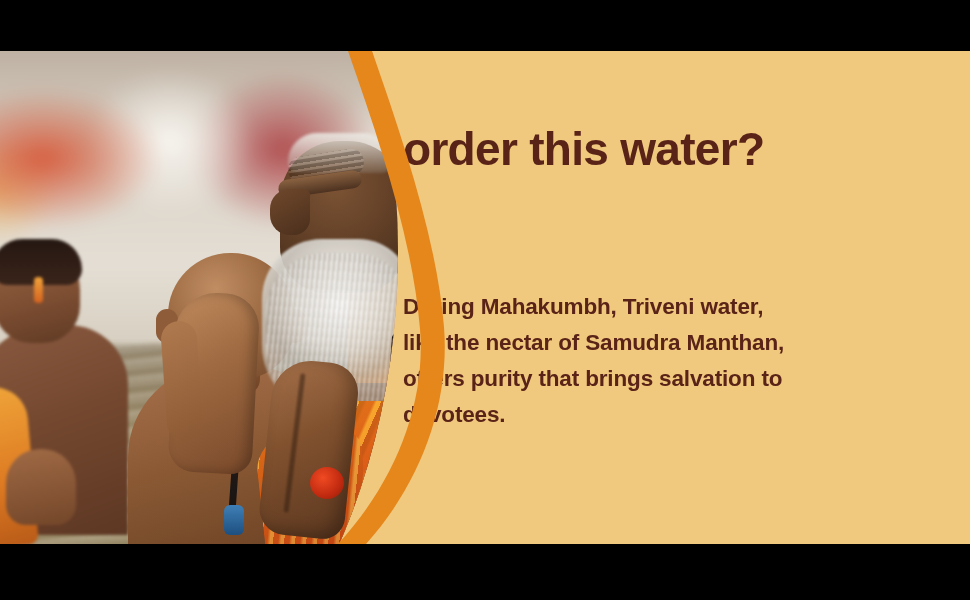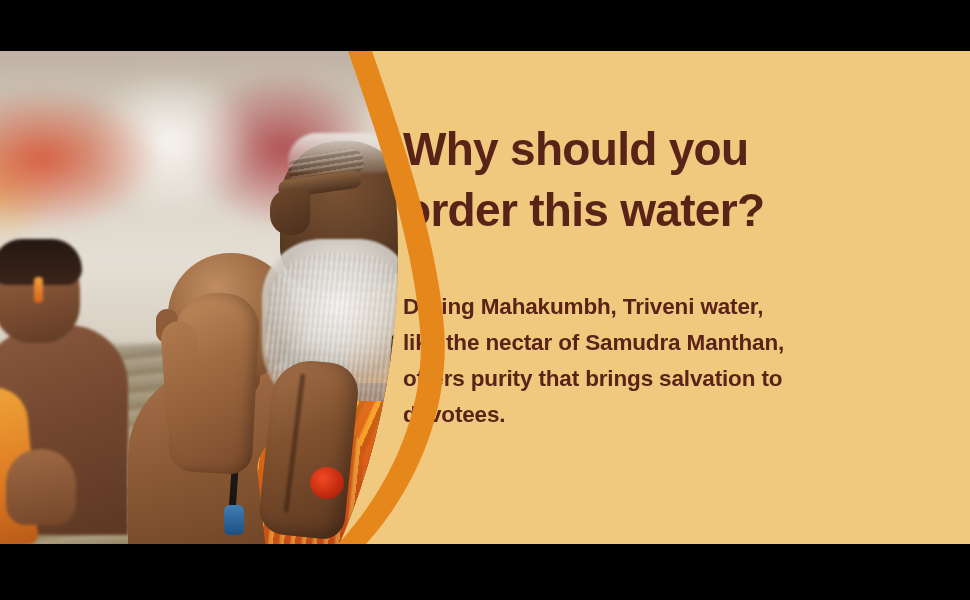--- a/index.html
+++ b/index.html
@@ -369,21 +369,20 @@
 
 <div id="banner">
 
   <div class="letterbox" id="letterbox-top"></div>
 
   <div id="content-band">
 
     <div id="text-panel">
 
       <h1 id="headline">
-        <span class="hl-line">Why should you</span>
         <span class="hl-line">order this water?</span>
       </h1>
 
       <p id="body-copy">
         <span class="bc-line">During Mahakumbh, Triveni water,</span>
         <span class="bc-line">like the nectar of Samudra Manthan,</span>
         <span class="bc-line">offers purity that brings salvation to</span>
         <span class="bc-line">devotees.</span>
       </p>
 

